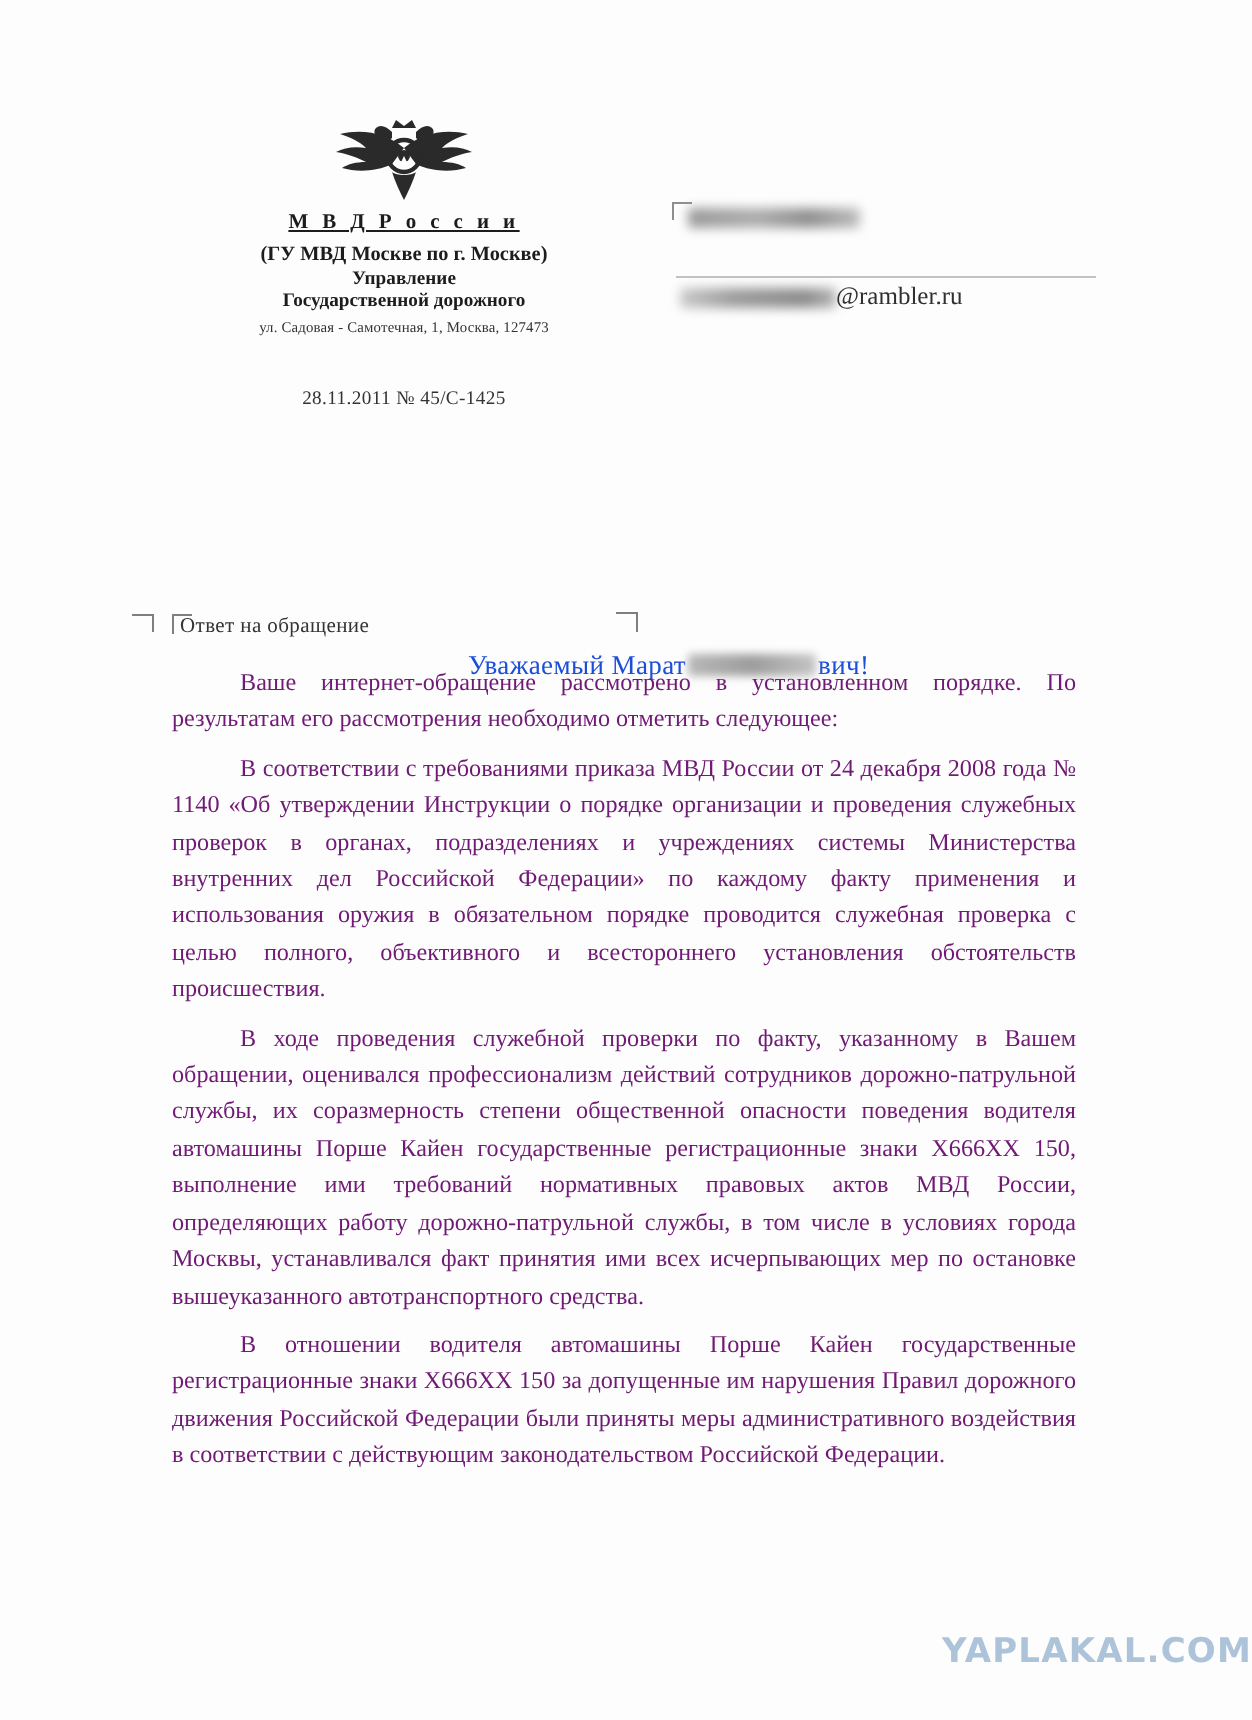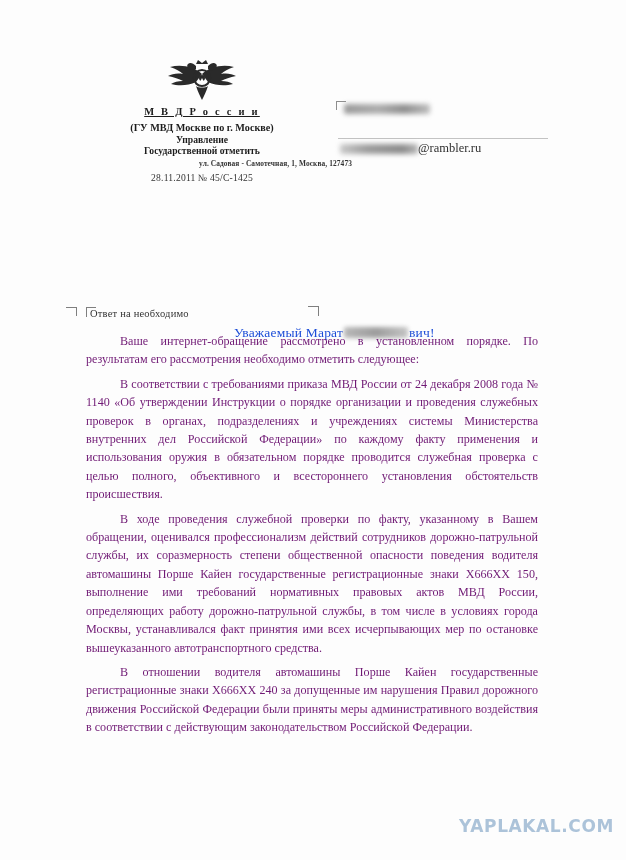--- a/index.html
+++ b/index.html
@@ -60,29 +60,28 @@
   }
   .dept-sub {
     font-size: 9.6px;
     font-weight: bold;
     line-height: 11.4px;
     margin-top: 1px;
     color: #1c1c1c;
   }
   .dept-addr {
     font-size: 7.4px;
-    font-weight: bold;
+    font-weight: normal;
     margin-top: 2px;
     color: #333;
     letter-spacing: 0.1px;
-    text-align: right;
   }
   .dept-date {
     font-size: 9.6px;
-    margin-top: 4px;
+    margin-top: 26px;
     color: #333;
     letter-spacing: 0.2px;
   }
 
   
   .recipient {
     position: absolute;
     left: 336px;
     top: 96px;
     width: 225px;
@@ -189,21 +188,21 @@
   }
   .body-text p {
     margin: 0 0 1px 0;
     text-indent: 34px;
   }
   .body-text p.gap { margin-top: 6px; }
 
   
   .watermark {
     position: absolute;
-    right: 12px;
+    right: 0;
     bottom: 24px;
     font-family: "DejaVu Sans", "Liberation Sans", sans-serif;
     font-size: 17px;
     font-weight: bold;
     letter-spacing: 0.6px;
     color: #a8c0d8;
     opacity: 0.95;
   }
 </style>
 </head>
@@ -232,47 +231,47 @@
       </g>
     </svg>
 
     <div class="dept-ministry">М В Д   Р о с с и и</div>
 
 
     <div class="dept-short">(ГУ МВД Москве по г. Москве)</div>
 
     <div class="dept-sub">
       <div>Управление</div>
-      <div>Государственной отметить</div>
+      <div>Государственной дорожного</div>
     </div>
 
     <div class="dept-addr">ул. Садовая - Самотечная, 1, Москва, 127473</div>
 
     <div class="dept-date">28.11.2011 № 45/С-1425</div>
   </div>
 
   <div class="recipient">
     <span class="corner-mark rc-tl"></span>
     <span class="redact redact-name"></span>
     <span class="email-rule"></span>
     <span class="redact redact-email"></span>
     <span class="email-domain">@rambler.ru</span>
   </div>
 
   <span class="ref-corner-left"></span>
   <span class="ref-corner-mid"></span>
   <span class="ref-corner-right"></span>
-  <div class="ref-text">Ответ на необходимо</div>
+  <div class="ref-text">Ответ на обращение</div>
 
   <div class="greeting">
     <span>Уважаемый Марат</span><span class="redact-inline"></span><span>вич!</span>
   </div>
 
   <div class="body-text">
     <p>Ваше интернет-обращение рассмотрено в установленном порядке. По результатам его рассмотрения необходимо отметить следующее:</p>
     <p class="gap">В соответствии с требованиями приказа МВД России от 24 декабря 2008 года № 1140 «Об утверждении Инструкции о порядке организации и проведения служебных проверок в органах, подразделениях и учреждениях системы Министерства внутренних дел Российской Федерации» по каждому факту применения и использования оружия в обязательном порядке проводится служебная проверка с целью полного, объективного и всестороннего установления обстоятельств происшествия.</p>
     <p class="gap">В ходе проведения служебной проверки по факту, указанному в Вашем обращении, оценивался профессионализм действий сотрудников дорожно-патрульной службы, их соразмерность степени общественной опасности поведения водителя автомашины Порше Кайен государственные регистрационные знаки Х666ХХ 150, выполнение ими требований нормативных правовых актов МВД России, определяющих работу дорожно-патрульной службы, в том числе в условиях города Москвы, устанавливался факт принятия ими всех исчерпывающих мер по остановке вышеуказанного автотранспортного средства.</p>
-    <p class="gap">В отношении водителя автомашины Порше Кайен государственные регистрационные знаки Х666ХХ 240 за допущенные им нарушения Правил дорожного движения Российской Федерации были приняты меры административного воздействия в соответствии с действующим законодательством Российской Федерации.</p>
+    <p class="gap">В отношении водителя автомашины Порше Кайен государственные регистрационные знаки Х666ХХ 150 за допущенные им нарушения Правил дорожного движения Российской Федерации были приняты меры административного воздействия в соответствии с действующим законодательством Российской Федерации.</p>
   </div>
 
   <div class="watermark">YAPLAKAL.COM</div>
 
 </div>
 
 </body></html>

